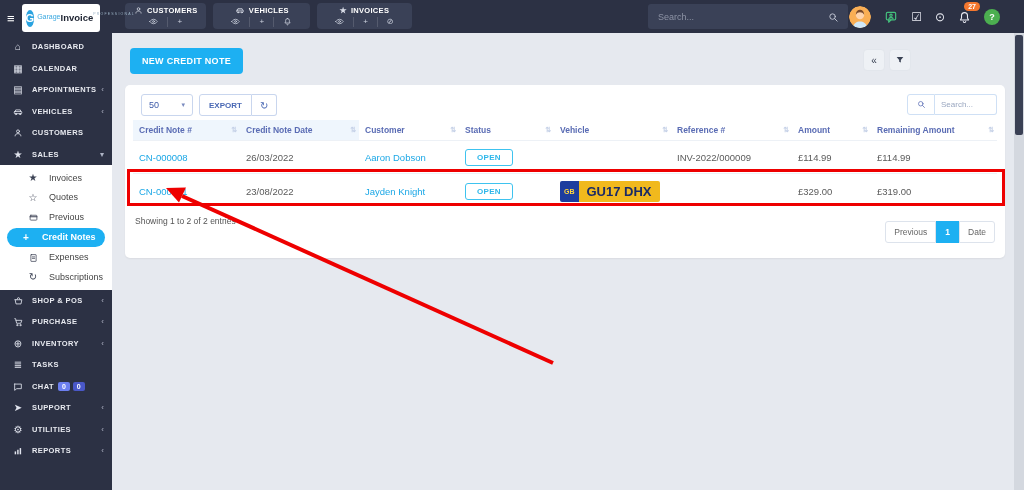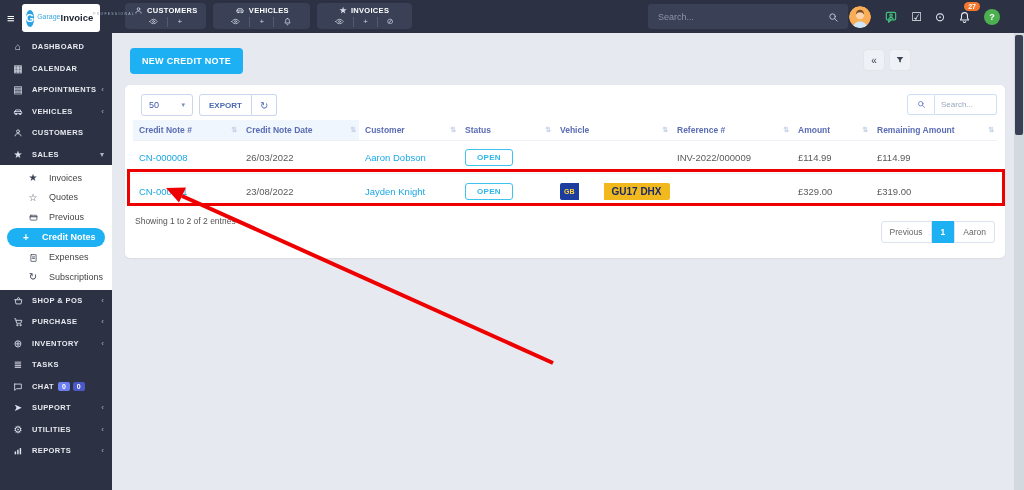--- a/index.html
+++ b/index.html
@@ -83,21 +83,21 @@
   table.grid { position:absolute; left:8px; top:35px; width:864px; border-collapse:collapse; table-layout:fixed; }
   table.grid th { font-size:8.5px; font-weight:bold; color:#5a6cb4; text-align:left; padding:5px 6px; position:relative; cursor:pointer; white-space:nowrap; }
   table.grid th.tint { background:#eff6fd; }
   table.grid th .sort { position:absolute; right:3px; top:6px; color:#c3cfe6; font-size:7px; }
   table.grid td { font-size:9.5px; color:#5a5a5a; padding:0 6px; height:33px; border-top:1px solid #edf1f6; white-space:nowrap; }
   tr.row2 td { height:35px; }
   a.cell-link { color:#1aa7e6; text-decoration:none; cursor:pointer; }
   .status-open { display:inline-block; border:1px solid #3ec3ef; color:#2eb7ea; font-size:8px; font-weight:bold; padding:3px 11px; border-radius:3px; letter-spacing:.3px; }
   .plate { display:inline-flex; }
   .plate-gb { background:#1d3d9e; color:#ffd53e; font-size:7px; font-weight:bold; padding:4px 4px; border-radius:2px 0 0 2px; display:flex; align-items:center; }
-  .plate-num { background:#f1b91d; color:#1a2a66; font-size:10px; font-weight:bold; padding:3px 8px; border-radius:0 2px 2px 0; display:flex; align-items:center;margin-left:25px; }
+  .plate-num { background:#f1b91d; color:#1a2a66; font-size:13px; font-weight:bold; padding:3px 8px; border-radius:0 2px 2px 0; display:flex; align-items:center; }
 
   .tfoot-text { position:absolute; left:10px; top:131px; font-size:8.5px; color:#555; }
   .pagination { position:absolute; right:10px; top:136px; display:flex; align-items:center; }
   .pg-btn { border:1px solid #dde3ec; background:#fff; color:#666; font-size:8.5px; padding:5px 8px; cursor:pointer; font-family:"Liberation Sans",sans-serif; }
   .pg-prev { border-radius:3px 0 0 3px; }
   .pg-page { background:#1db0f2; border:1px solid #1db0f2; color:#fff; font-weight:bold; padding:5px 8px; font-size:8.5px; cursor:pointer; }
   .pg-next { border-radius:0 3px 3px 0; }
 
   
   .sb-track { position:absolute; right:0; top:33px; width:10px; height:457px; background:#d4d8df; z-index:2; }
@@ -437,21 +437,21 @@
           <td>£329.00</td>
           <td>£319.00</td>
         </tr>
       </tbody>
     </table>
 
     <div class="tfoot-text">Showing 1 to 2 of 2 entries</div>
     <div class="pagination">
       <button class="pg-btn pg-prev">Previous</button>
       <button class="pg-page">1</button>
-      <button class="pg-btn pg-next">Aaron</button>
+      <button class="pg-btn pg-next">Date</button>
     </div>
   </div>
 </div>
 
 <div class="sb-track">
   <div class="sb-thumb"></div>
 </div>
 
 <div class="anno-rect"></div>
 <svg class="anno-svg" viewBox="0 0 1024 490">

